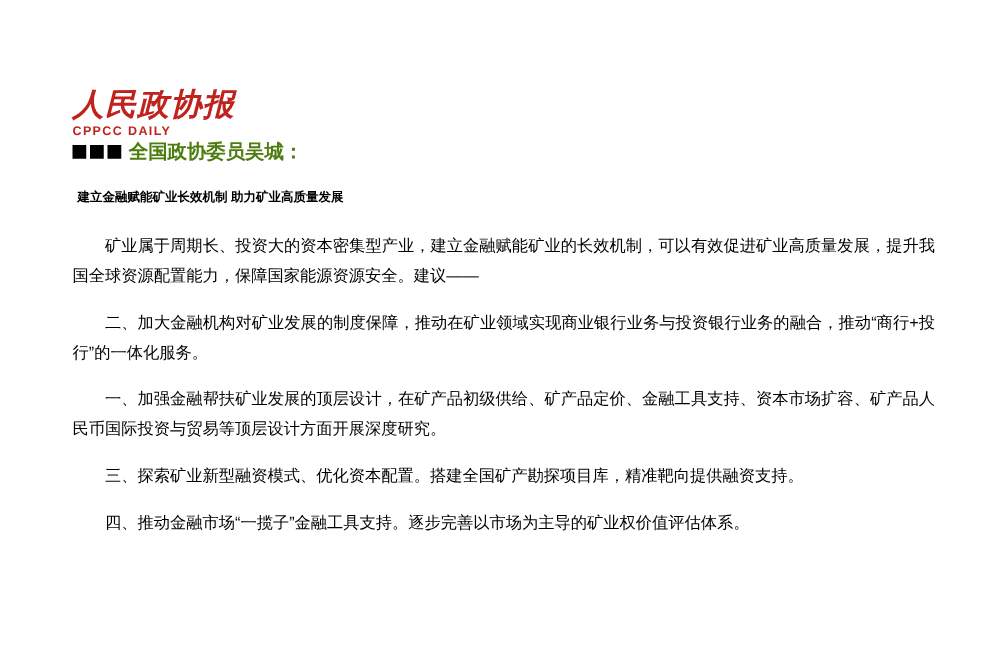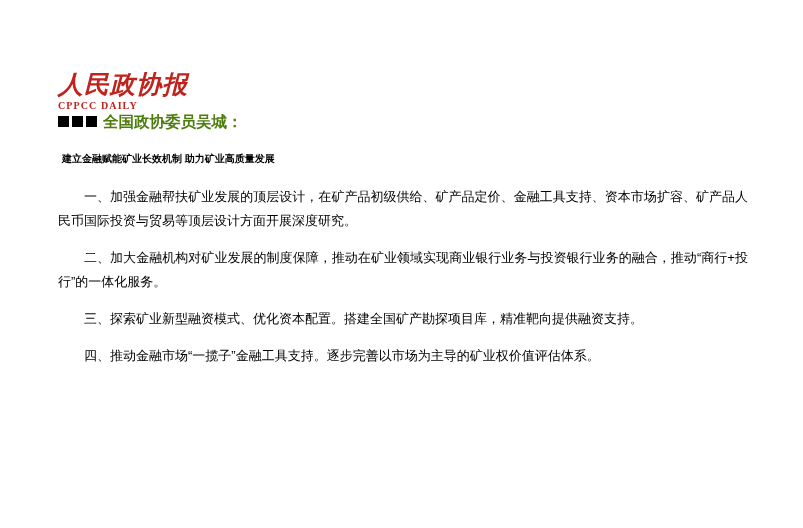--- a/index.html
+++ b/index.html
@@ -32,21 +32,21 @@
     font-size: 25px;
     font-weight: bold;
     font-style: italic;
     color: #c0221d;
     letter-spacing: 1px;
     line-height: 1.05;
     white-space: nowrap;
   }
   .masthead-en {
     margin-top: 2px;
-    font-family: Liberation Serif, serif;
+    font-family: Liberation Sans, sans-serif;
     font-size: 10px;
     font-weight: bold;
     color: #c0221d;
     letter-spacing: 1.1px;
     white-space: nowrap;
   }
   .content {
     position: absolute;
     left: 58px;
     top: 110px;
@@ -107,20 +107,21 @@
       <span class="squares">
         <span class="sq"></span>
         <span class="sq"></span>
         <span class="sq"></span>
       </span>
       <span>全国政协委员吴城：</span>
     </div>
 
     <div class="subhead">建立金融赋能矿业长效机制 助力矿业高质量发展</div>
 
+    <p class="para">矿业属于周期长、投资大的资本密集型产业，建立金融赋能矿业的长效机制，可以有效促进矿业高质量发展，提升我国全球资源配置能力，保障国家能源资源安全。建议——</p>
+    <p class="para">二、加大金融机构对矿业发展的制度保障，推动在矿业领域实现商业银行业务与投资银行业务的融合，推动“商行+投行”的一体化服务。</p>
     <p class="para">一、加强金融帮扶矿业发展的顶层设计，在矿产品初级供给、矿产品定价、金融工具支持、资本市场扩容、矿产品人民币国际投资与贸易等顶层设计方面开展深度研究。</p>
-    <p class="para">二、加大金融机构对矿业发展的制度保障，推动在矿业领域实现商业银行业务与投资银行业务的融合，推动“商行+投行”的一体化服务。</p>
     <p class="para">三、探索矿业新型融资模式、优化资本配置。搭建全国矿产勘探项目库，精准靶向提供融资支持。</p>
     <p class="para">四、推动金融市场“一揽子”金融工具支持。逐步完善以市场为主导的矿业权价值评估体系。</p>
 
   </div>
 
 </div>
 
 </body></html>

